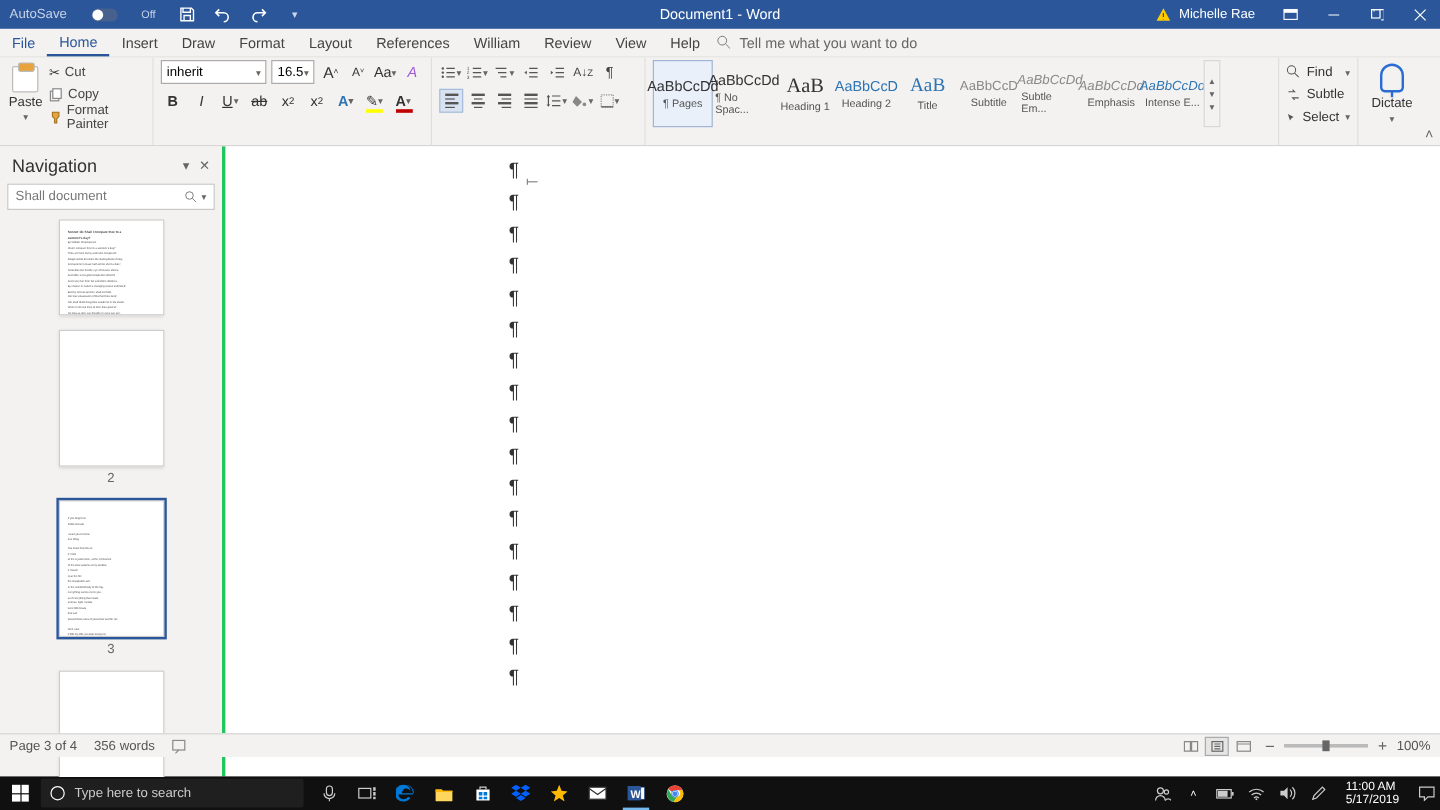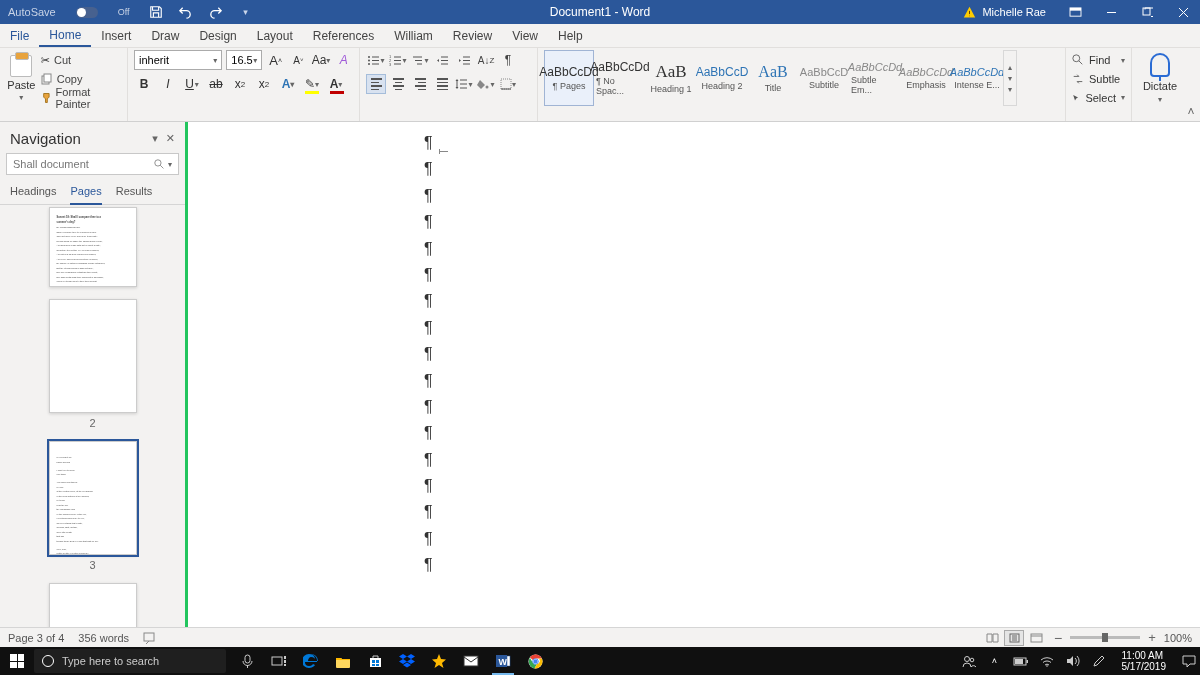--- a/index.html
+++ b/index.html
@@ -107,28 +107,28 @@
 .status-bar { bottom: 28px; }
 .status-left { display: flex; gap: 14px; }
 .status-right { margin-left: auto; display: flex; align-items: center; gap: 8px; }
 .zoom-slider { width: 70px; height: 3px; background: #bbb; position: relative; }
 .zoom-slider::after { content: ''; position: absolute; left: 32px; top: -3px; width: 6px; height: 9px; background: #666; }
 .view-btns { display: flex; gap: 2px; }
 .view-btn { width: 20px; height: 16px; border: 1px solid transparent; display: flex; align-items: center; justify-content: center; font-size: 10px; color: #777; }
 .view-btn.active { border-color: #aaa; background: #e5e5e5; }
 
 
-.status-bar { bottom: 28px; }
+.status-bar { bottom: 44px; }
 
 
 .taskbar { position: absolute; left: 0; right: 0; bottom: 0; height: 28px; background: #101010; display: flex; align-items: center; }
 .tb-start { width: 34px; height: 28px; display: flex; align-items: center; justify-content: center; }
 .win-logo { width: 14px; height: 14px; display: grid; grid-template-columns: 1fr 1fr; grid-template-rows: 1fr 1fr; gap: 1px; }
 .win-logo span { background: #fff; }
-.tb-search { width: 192px; height: 24px; margin: 2px 2px 2px 0; background: #1f1f1f; border-radius: 2px; display: flex; align-items: center; gap: 8px; padding: 0 8px; color: #ccc; font-size: 11px; }
+.tb-search { width: 219px; height: 24px; margin: 2px 2px 2px 0; background: #1f1f1f; border-radius: 2px; display: flex; align-items: center; gap: 8px; padding: 0 8px; color: #ccc; font-size: 11px; }
 .tb-search .circ { width: 12px; height: 12px; border: 1.5px solid #fff; border-radius: 50%; }
 .tb-icons { display: flex; align-items: center; gap: 2px; margin-left: 4px; }
 .tb-ico { width: 30px; height: 28px; display: flex; align-items: center; justify-content: center; color: #fff; font-size: 13px; position: relative; }
 .tb-ico.active::after { content: ''; position: absolute; bottom: 0; left: 4px; right: 4px; height: 2px; background: #76b9ed; }
 .tb-tray { margin-left: auto; display: flex; align-items: center; gap: 8px; padding: 0 2px; color: #fff; font-size: 10px; }
 .tb-clock { text-align: left; line-height: 1.1; font-size: 10px; padding: 0 6px; }
 .tray-ico { width: 18px; display: flex; justify-content: center; font-size: 11px; }
 
 .caret { font-size: 8px; color: #666; }
 svg { display: block; }
@@ -194,27 +194,34 @@
         </svg>
       </div>
   </div>
 </div>
 
 <div class="ribbon-tabs">
   <div class="tab file">File</div>
   <div class="tab active">Home</div>
   <div class="tab">Insert</div>
   <div class="tab">Draw</div>
-  <div class="tab">Design</div>
+  <div class="tab">Format</div>
   <div class="tab">Layout</div>
   <div class="tab">References</div>
   <div class="tab">William</div>
   <div class="tab">Review</div>
   <div class="tab">View</div>
   <div class="tab">Help</div>
+  <div class="tell-me">
+    <svg width="13" height="13" viewBox="0 0 16 16">
+        <circle cx="6" cy="6" r="4.5" fill="none" stroke="#777"></circle>
+        <path stroke="#777" d="M9.5 9.5L14 14"></path>
+      </svg>
+    <span>Tell me what you want to do</span>
+  </div>
 </div>
 
 <div class="ribbon">
 
   <div class="group" style="width:128px">
     <div class="clipboard-body">
       <div class="paste-big">
         <div class="paste-ico"></div>
         <span>Paste</span>
         <span class="caret">▾</span>
@@ -488,25 +495,20 @@
   </div>
   <div class="nav-search">
     <span>Shall document</span>
     <span style="display:flex;gap:3px;align-items:center">
         <svg width="11" height="11" viewBox="0 0 14 14">
           <circle cx="5" cy="5" r="4" fill="none" stroke="#777"></circle>
           <path stroke="#777" d="M8 8l4 4"></path>
         </svg>
         <span class="caret">▾</span>
       </span>
-  </div>
-  <div class="nav-tabs">
-    <div>Headings</div>
-    <div class="active">Pages</div>
-    <div>Results</div>
   </div>
   <div class="nav-thumbs">
     <div class="thumb-slot" style="margin-top:-8px">
       <div class="thumb" style="height:80px;margin-top:0">
         <p class="ttl">Sonnet 18: Shall I compare thee to a</p>
           <p class="ttl">summer's day?</p>
           <p>By William Shakespeare</p>
         <p>Shall I compare thee to a summer's day?</p>
           <p>Thou art more lovely and more temperate:</p>
           <p>Rough winds do shake the darling buds of May,</p>

